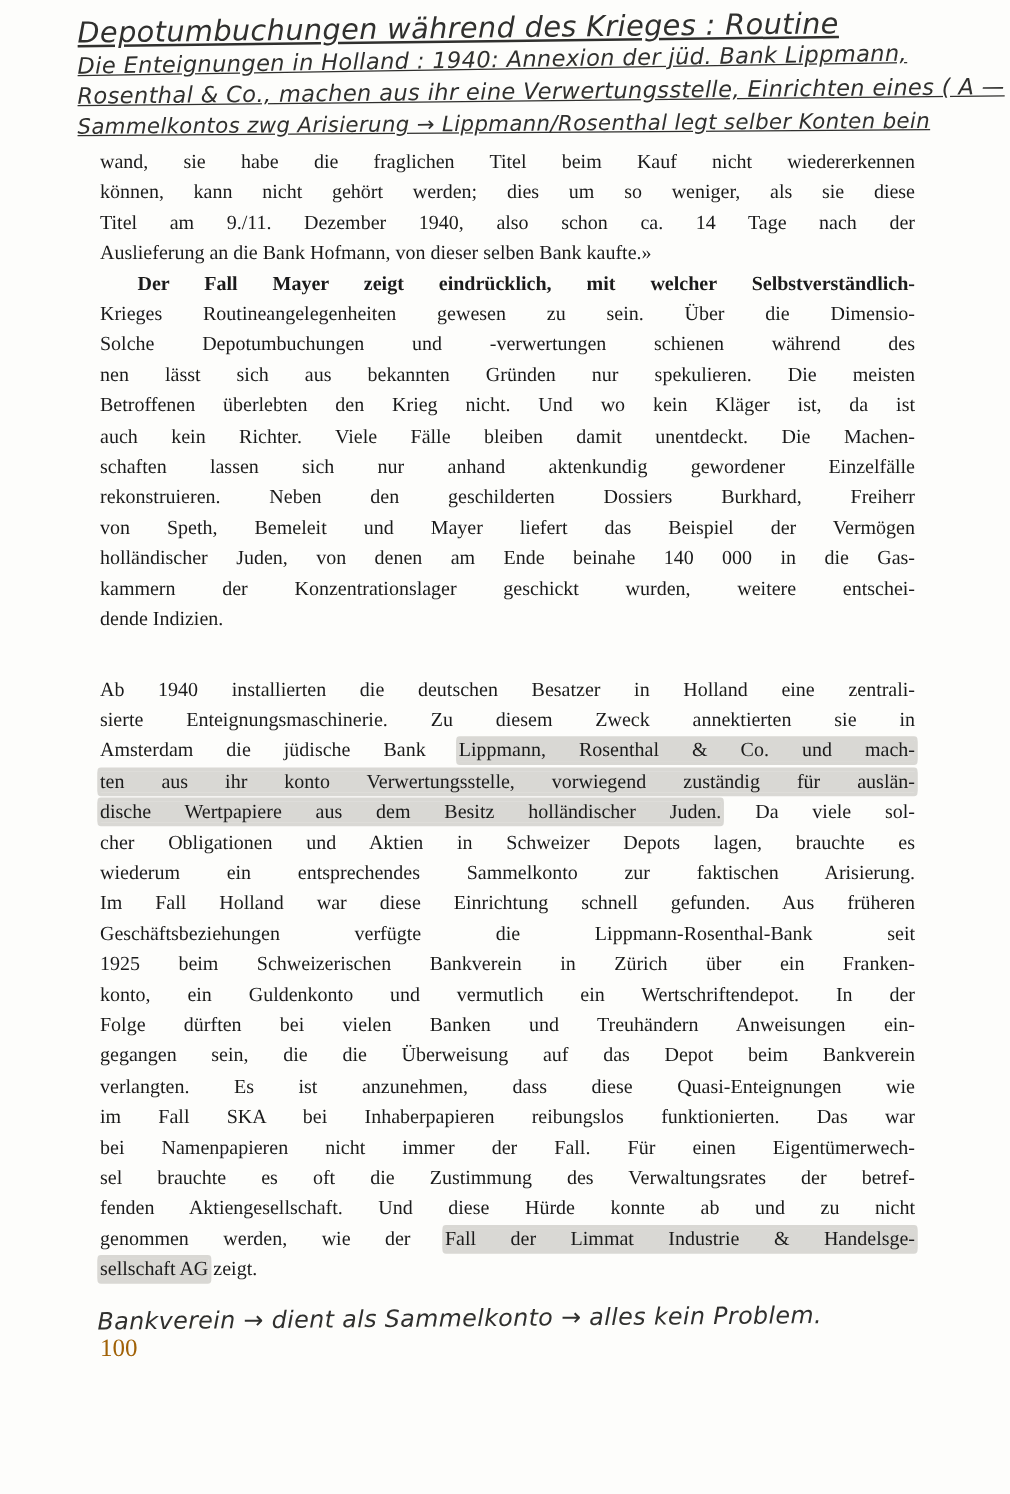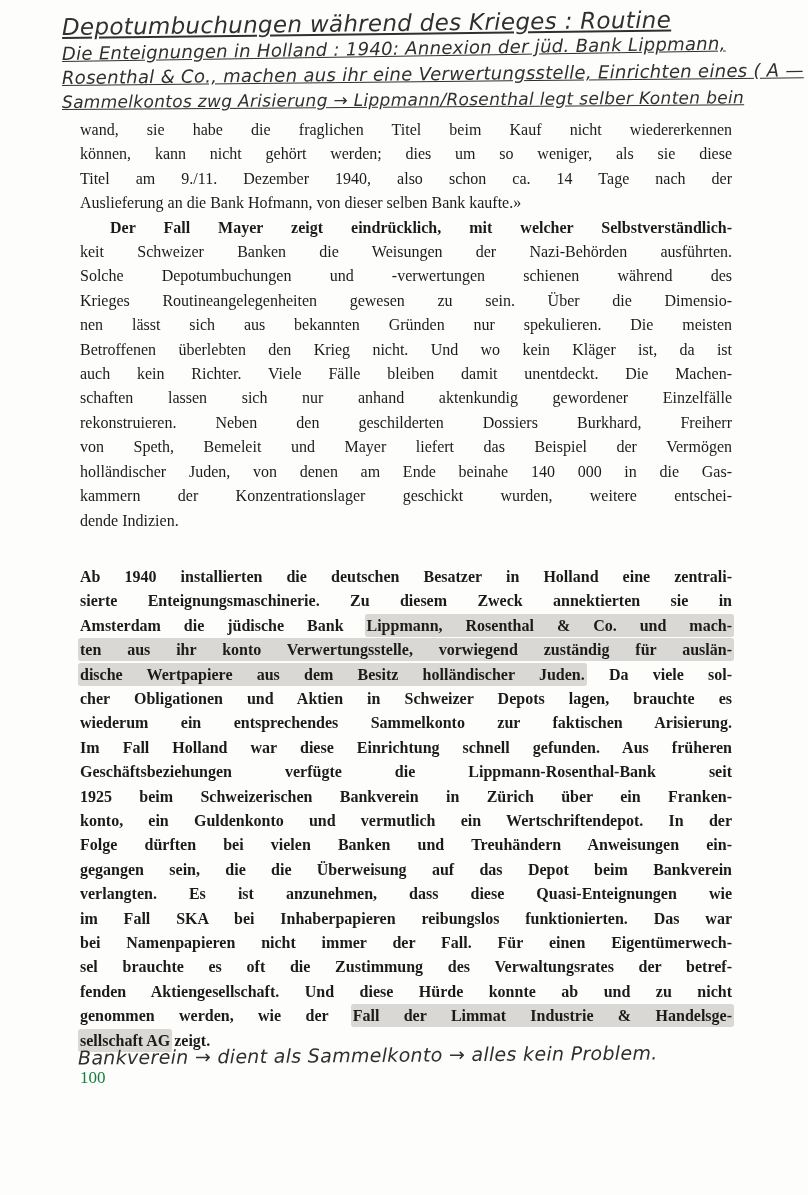--- a/index.html
+++ b/index.html
@@ -26,34 +26,34 @@
   .hand-line.l2{transform:rotate(-0.6deg);}
   .hand-line.l3{transform:rotate(-0.4deg);font-size:17px;}
   .hand-bottom{left:78px;top:1044px;font-size:19px;transform:rotate(-0.5deg);}
 
   
   .printed{
     position:absolute;left:80px;top:118px;width:652px;
     color:#1b1b1b;font-size:16px;line-height:24.4px;
   }
   .para{margin:0;}
-  .para.gap{margin-top:32px;font-weight:bold;}
+  .para.gap{margin-top:32px;}
   .tline{white-space:normal;}
   .tline.just{text-align:justify;text-align-last:justify;}
   .tline.ind{text-indent:30px;font-weight:bold;}
   .hl{
     background:#d9d8d4;
     box-shadow:0 1px 0 2px #d9d8d4, 0 -1px 0 2px #d9d8d4;
     border-radius:1px;
     margin-top:29px;
   }
 
   .page-number{
     position:absolute;left:80px;top:1068px;
-    color:#15803d;font-size:17px;
+    color:#a16207;font-size:20px;
     font-family:"Liberation Serif", serif;
   }
 </style>
 </head>
 <body>
 
 <div class="page">
 
   <div class="hand hand-top">
     <div class="hand-line l0">Depotumbuchungen während des Krieges : Routine</div>
@@ -64,23 +64,22 @@
 
   <div class="printed">
     <div class="para">
         <div class="tline just"><span>wand, sie habe die fraglichen Titel beim Kauf nicht wiedererkennen</span></div>
         <div class="tline just"><span>können, kann nicht gehört werden; dies um so weniger, als sie diese</span></div>
         <div class="tline just"><span>Titel am 9./11. Dezember 1940, also schon ca. 14 Tage nach der</span></div>
         <div class="tline"><span>Auslieferung an die Bank Hofmann, von dieser selben Bank kaufte.»</span></div>
       </div>
     <div class="para">
         <div class="tline just ind"><span>Der Fall Mayer zeigt eindrücklich, mit welcher Selbstverständlich-</span></div>
-        <div class="tline just"><span>keit Schweizer Banken die Weisungen der Nazi-Behörden ausführten.</span></div>
+        <div class="tline just"><span>Krieges Routineangelegenheiten gewesen zu sein. Über die Dimensio-</span></div>
         <div class="tline just"><span>Solche Depotumbuchungen und -verwertungen schienen während des</span></div>
-        <div class="tline just"><span>Krieges Routineangelegenheiten gewesen zu sein. Über die Dimensio-</span></div>
         <div class="tline just"><span>nen lässt sich aus bekannten Gründen nur spekulieren. Die meisten</span></div>
         <div class="tline just"><span>Betroffenen überlebten den Krieg nicht. Und wo kein Kläger ist, da ist</span></div>
         <div class="tline just"><span>auch kein Richter. Viele Fälle bleiben damit unentdeckt. Die Machen-</span></div>
         <div class="tline just"><span>schaften lassen sich nur anhand aktenkundig gewordener Einzelfälle</span></div>
         <div class="tline just"><span>rekonstruieren. Neben den geschilderten Dossiers Burkhard, Freiherr</span></div>
         <div class="tline just"><span>von Speth, Bemeleit und Mayer liefert das Beispiel der Vermögen</span></div>
         <div class="tline just"><span>holländischer Juden, von denen am Ende beinahe 140 000 in die Gas-</span></div>
         <div class="tline just"><span>kammern der Konzentrationslager geschickt wurden, weitere entschei-</span></div>
         <div class="tline"><span>dende Indizien.</span></div>
       </div>

